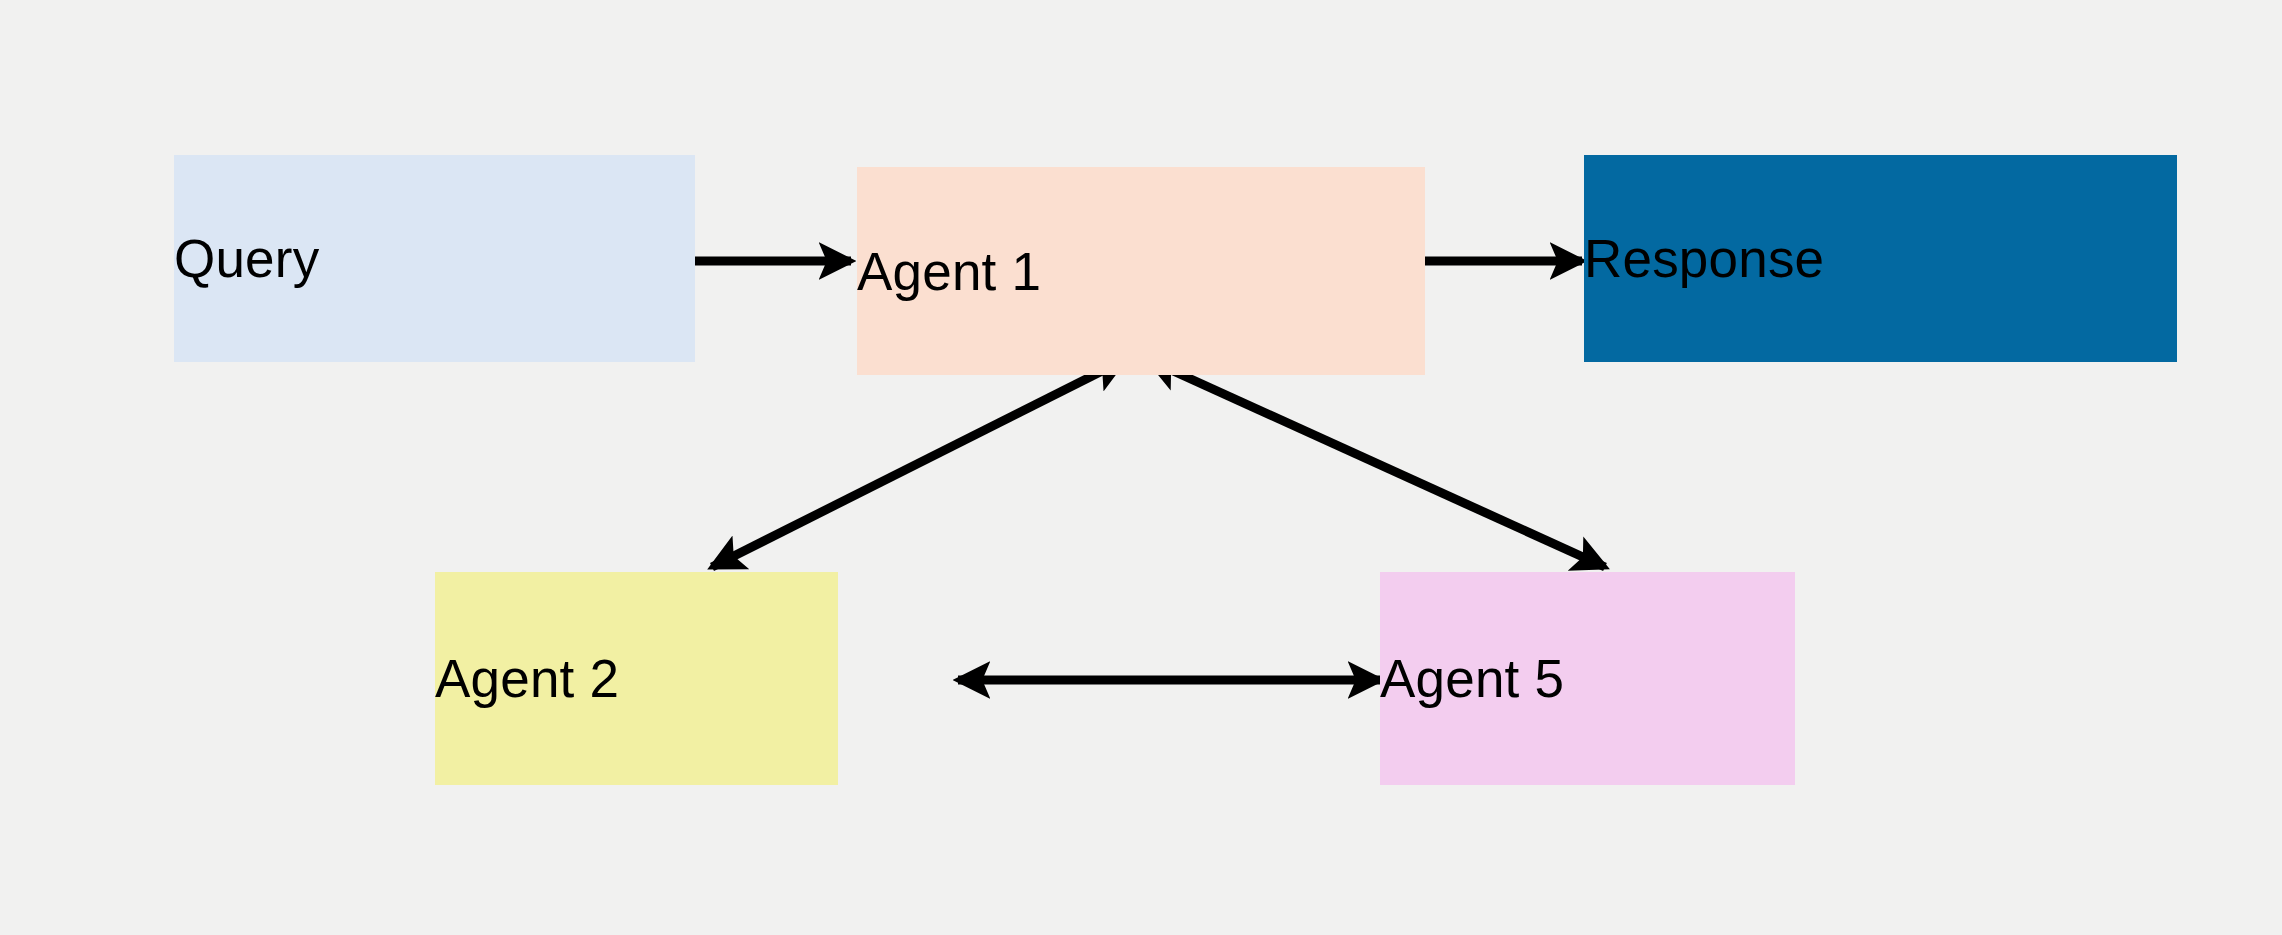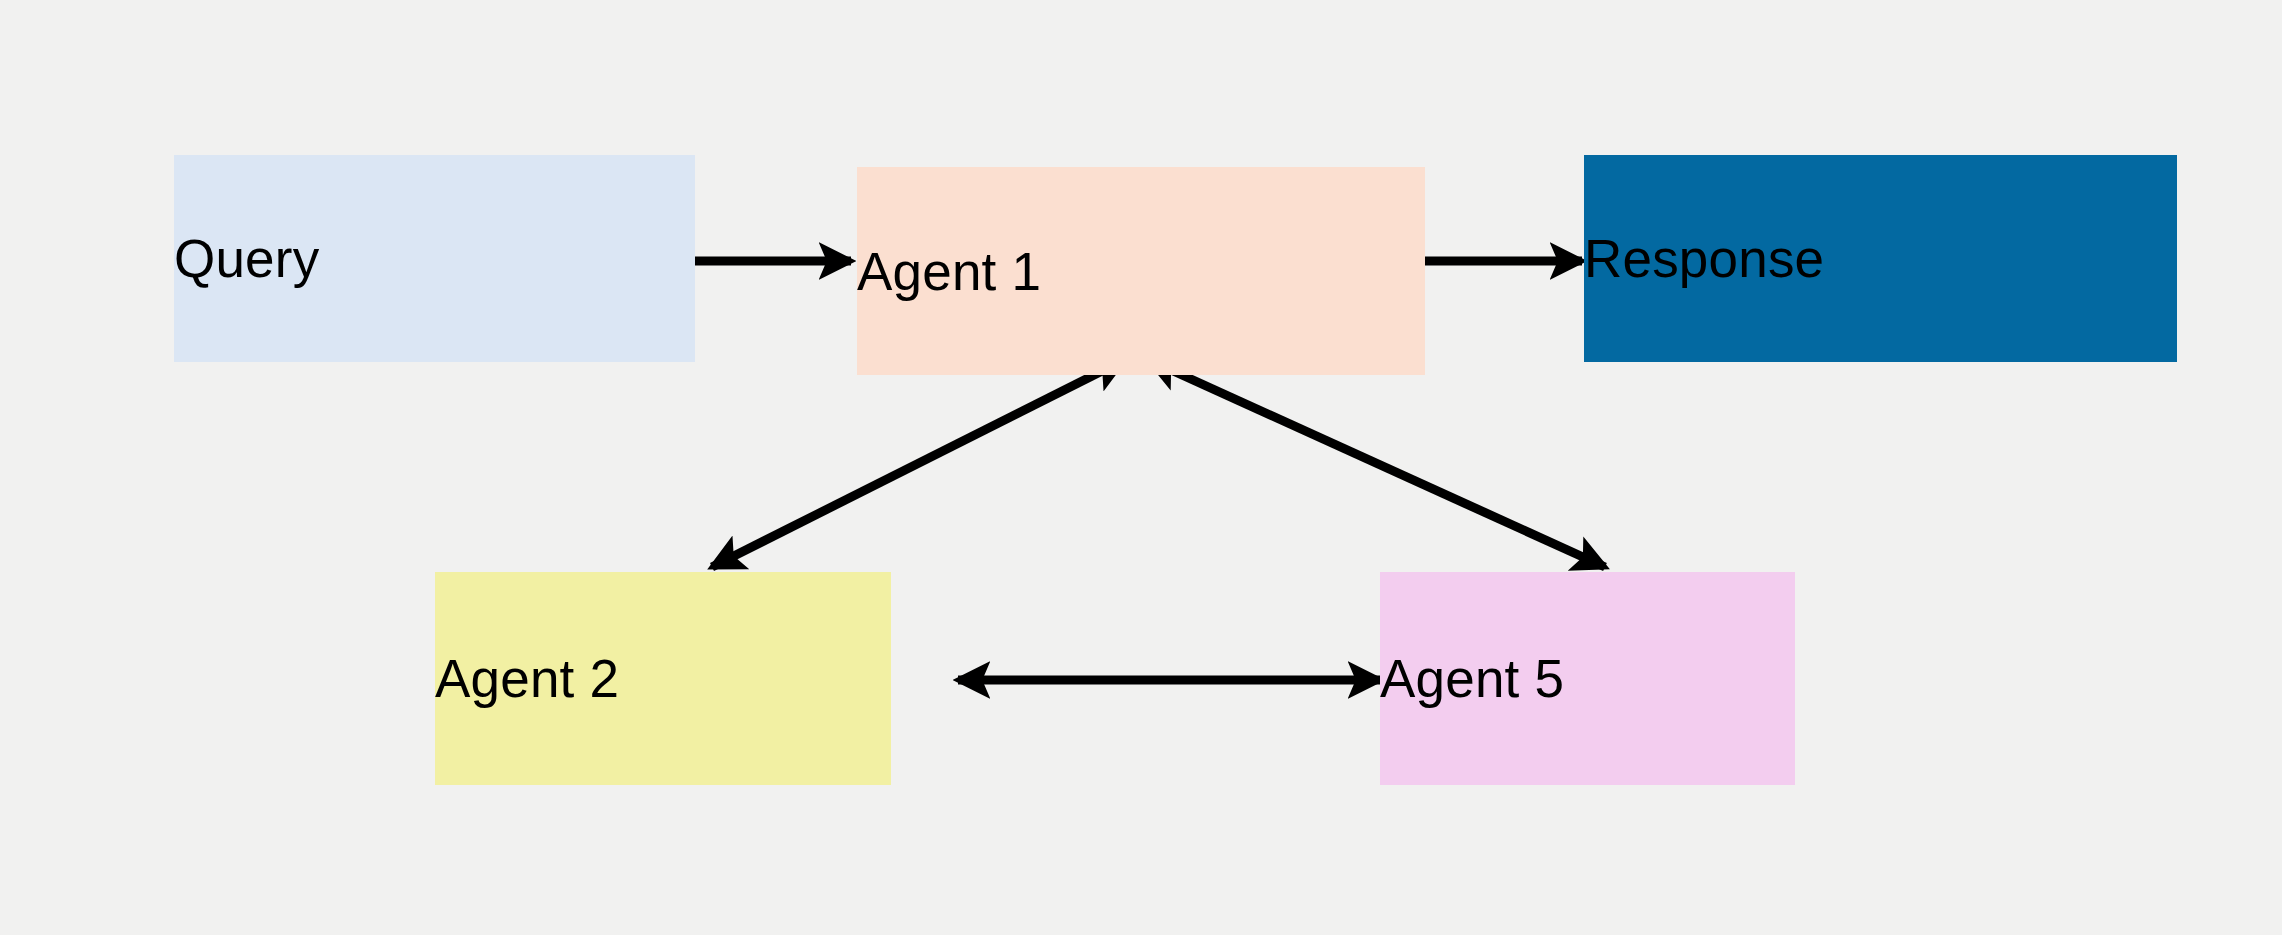--- a/index.html
+++ b/index.html
@@ -86,21 +86,21 @@
   </div>
 
   <div class="node" id="node-agent1" style="left: 857px; top: 155px; width: 568px; height: 208px; background: rgb(251, 223, 208);">
     <span class="node-label">Agent 1</span>
   </div>
 
   <div class="node" id="node-response" style="left: 1584px; top: 155px; width: 593px; height: 207px; background: #0369a1;">
     <span class="node-label">Response</span>
   </div>
 
-  <div class="node" id="node-agent2" style="left: 435px; top: 572px; width: 456px; height: 213px; background: rgb(242, 240, 163);">
+  <div class="node" id="node-agent2" style="left: 435px; top: 572px; width: 403px; height: 213px; background: rgb(242, 240, 163);">
     <span class="node-label">Agent 2</span>
   </div>
 
   <div class="node" id="node-agent3" style="left: 1380px; top: 572px; width: 415px; height: 213px; background: rgb(243, 205, 239);">
     <span class="node-label">Agent 5</span>
   </div>
 
 </div>
 
 </body></html>

